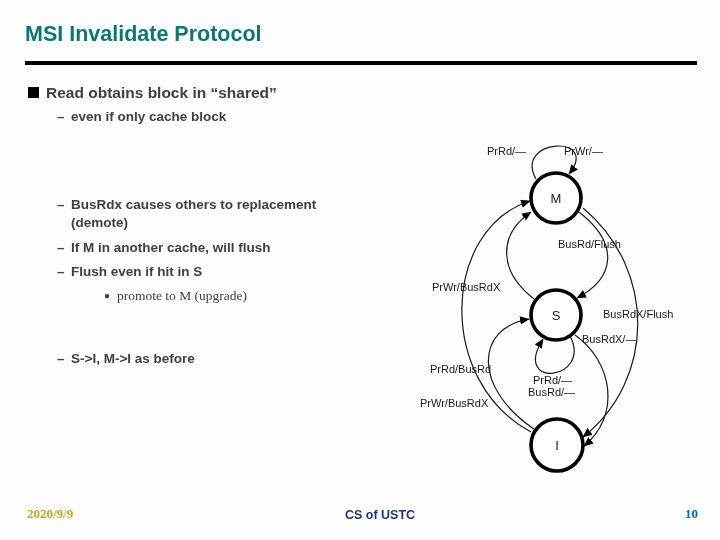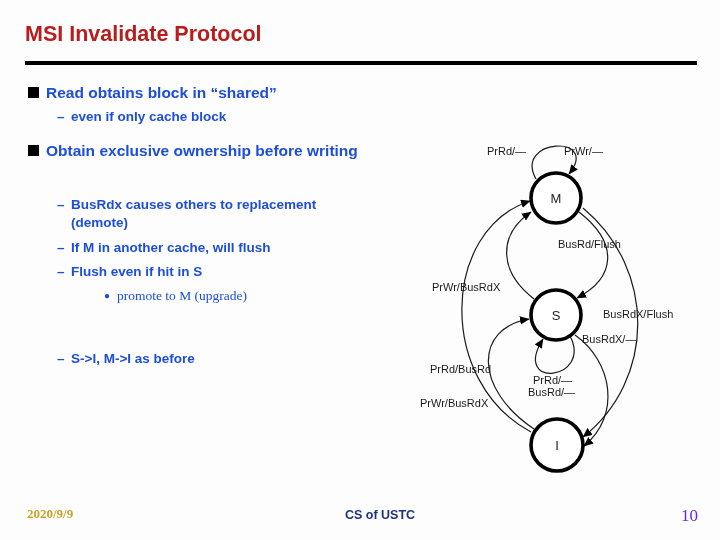--- a/index.html
+++ b/index.html
@@ -1,24 +1,24 @@
 <!DOCTYPE html>
 <html><head>
 <meta charset="utf-8">
 <style>
   html,body{margin:0;padding:0;}
   body{background:#ffffff;font-family:"Liberation Sans",sans-serif;}
   .slide{position:relative;width:720px;height:540px;background:#fdfdfd;overflow:hidden;}
 
   .title{position:absolute;left:25px;top:22px;font-size:21.5px;font-weight:bold;
-         color:#b91c1c;letter-spacing:0px;}
+         color:#0f766e;letter-spacing:0px;}
   .divider{position:absolute;left:25px;top:61px;width:672px;height:4px;background:#000;}
 
   
-  .row{position:absolute;display:flex;color:#1d4ed8;}
+  .row{position:absolute;display:flex;color:#404040;}
   .l1{left:28px;font-size:15.5px;font-weight:bold;line-height:23px;}
   .l1 .mk{width:11px;height:11px;background:#000;margin-top:6px;margin-right:7px;flex:0 0 11px;}
   .l1 .tx{width:332px;}
   .l2{left:57px;font-size:13.5px;font-weight:bold;line-height:17.5px;}
   .l2 .mk{width:14px;flex:0 0 14px;}
   .l2 .tx{width:292px;}
   .l3{left:104px;font-size:13.5px;font-family:"Liberation Serif",serif;line-height:16px;}
   .l3 .mk{width:13px;flex:0 0 13px;font-size:10px;line-height:16px;}
 
   
@@ -27,42 +27,38 @@
   .state{fill:#fff;stroke:#000;stroke-width:3.6px;}
   .edge{fill:none;stroke:#1a1a1a;stroke-width:1.2px;}
   .slabel{font-size:13px;fill:#222;text-anchor:middle;font-family:"Liberation Sans",sans-serif;}
   .elabel{font-size:11px;fill:#1a1a1a;font-family:"Liberation Sans",sans-serif;}
 
   
   .footer-date{position:absolute;left:27px;top:506px;font-size:13px;font-weight:bold;
                color:#C9A227;font-family:Liberation Serif, serif;}
   .footer-center{position:absolute;left:0;top:508px;width:760px;text-align:center;
                  font-size:12.5px;font-weight:bold;color:#1F3478;}
-  .footer-page{position:absolute;right:22px;top:506px;font-size:17px;font-weight:normal;
-               color:#6d28d9;font-family:"Liberation Serif",serif;}
+  .footer-page{position:absolute;right:22px;top:506px;font-size:13px;font-weight:bold;
+               color:#0369a1;font-family:"Liberation Serif",serif;}
 </style>
 </head>
 <body>
 
 <div class="slide">
 
   <div class="title">MSI Invalidate Protocol</div>
   <div class="divider"></div>
 
   <div class="row l1" style="top:81px">
     <span class="mk"></span>
     <span class="tx">Read obtains block in “shared”</span>
   </div>
   <div class="row l2" style="top:108px">
     <span class="mk">–</span>
     <span class="tx">even if only cache block</span>
-  </div>
-  <div class="row l1" style="top:139px">
-    <span class="mk"></span>
-    <span class="tx">Obtain exclusive ownership before writing</span>
   </div>
   <div class="row l2" style="top:196px">
     <span class="mk">–</span>
     <span class="tx">BusRdx causes others to replacement (demote)</span>
   </div>
   <div class="row l2" style="top:239px">
     <span class="mk">–</span>
     <span class="tx">If M in another cache, will flush</span>
   </div>
   <div class="row l2" style="top:263px">

